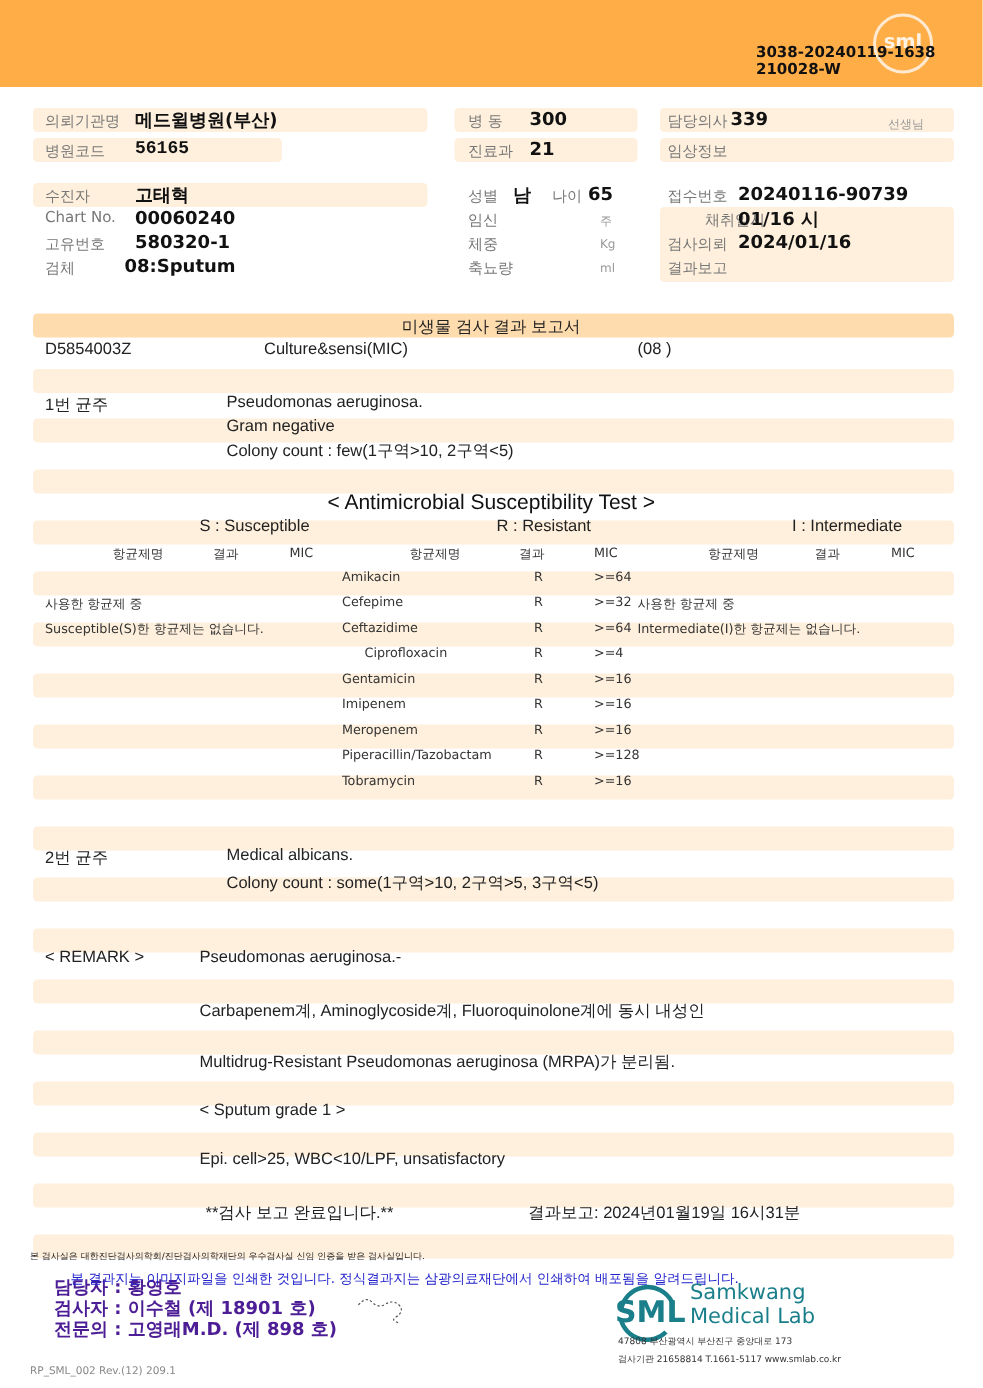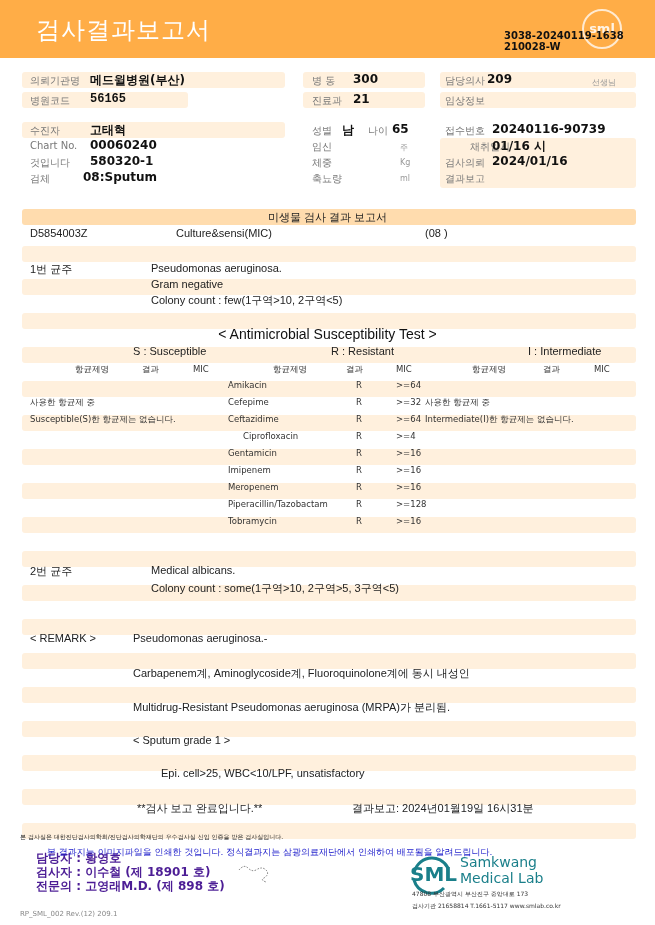--- a/index.html
+++ b/index.html
@@ -17,21 +17,20 @@
   .colhdr { position: absolute; font-size: 8.5px; color: #333; white-space: nowrap; }
   .ast-title { position: absolute; left: 0; width: 655px; text-align: center; top: 326px; font-size: 14px; color: #111; font-family: "Liberation Sans", sans-serif; }
   .sign { position: absolute; font-size: 12px; font-weight: bold; color: #4c1d95; white-space: nowrap; }
   .blue { position: absolute; font-size: 9px; color: #2222cc; white-space: nowrap; }
   .sml-logo { position: absolute; left: 408px; top: 852px; }
 </style>
 </head>
 <body>
 
 <div class="header">
-  <div class="title">검사결과보고서</div>
   <div class="logo">sml</div>
   <div class="code">
     <div>3038-20240119-1638</div>
     <div>210028-W</div>
   </div>
 </div>
 
 <div class="band" style="left:22px;top:72px;width:263px;height:16px;"></div>
 <div class="band" style="left:22px;top:92px;width:166px;height:16px;"></div>
 <div class="band" style="left:22px;top:122px;width:263px;height:16px;"></div>
@@ -43,21 +42,21 @@
 
 <div class="lbl" style="left:30px;top:74px;">의뢰기관명</div>
 <div class="val" style="left:90px;top:72px;">메드윌병원(부산)</div>
 <div class="lbl" style="left:30px;top:94px;">병원코드</div>
 <div class="val" style="left:90px;top:92px;font-family:Liberation Mono, monospace;">56165</div>
 
 <div class="lbl" style="left:30px;top:124px;">수진자</div>
 <div class="val" style="left:90px;top:122px;">고태혁</div>
 <div class="lbl" style="left:30px;top:140px;">Chart No.</div>
 <div class="val" style="left:90px;top:138px;">00060240</div>
-<div class="lbl" style="left:30px;top:156px;">것입니다</div>
+<div class="lbl" style="left:30px;top:156px;">고유번호</div>
 <div class="val" style="left:90px;top:154px;">580320-1</div>
 <div class="lbl" style="left:30px;top:172px;">검체</div>
 <div class="val" style="left:83px;top:170px;">08:Sputum</div>
 
 <div class="lbl" style="left:312px;top:74px;">병  동</div>
 <div class="val" style="left:353px;top:72px;">300</div>
 <div class="lbl" style="left:312px;top:94px;">진료과</div>
 <div class="val" style="left:353px;top:92px;">21</div>
 
 <div class="lbl" style="left:312px;top:124px;">성별</div>
@@ -65,21 +64,21 @@
 <div class="lbl" style="left:368px;top:124px;">나이</div>
 <div class="val" style="left:392px;top:122px;">65</div>
 <div class="lbl" style="left:312px;top:140px;">임신</div>
 <div class="unit" style="left:400px;top:142px;">주</div>
 <div class="lbl" style="left:312px;top:156px;">체중</div>
 <div class="unit" style="left:400px;top:158px;">Kg</div>
 <div class="lbl" style="left:312px;top:172px;">축뇨량</div>
 <div class="unit" style="left:400px;top:174px;">ml</div>
 
 <div class="lbl" style="left:445px;top:74px;">담당의사</div>
-<div class="val" style="left:487px;top:72px;">209</div>
+<div class="val" style="left:487px;top:72px;">339</div>
 <div class="unit" style="left:592px;top:77px;">선생님</div>
 <div class="lbl" style="left:445px;top:94px;">임상정보</div>
 <div class="lbl" style="left:445px;top:124px;">접수번호</div>
 <div class="val" style="left:492px;top:122px;">20240116-90739</div>
 <div class="lbl" style="left:470px;top:140px;">채취일시</div>
 <div class="val" style="left:492px;top:138px;">01/16 시</div>
 <div class="lbl" style="left:445px;top:156px;">검사의뢰</div>
 <div class="val" style="left:492px;top:154px;">2024/01/16</div>
 <div class="lbl" style="left:445px;top:172px;">결과보고</div>
 
@@ -183,21 +182,21 @@
 
 <div class="txt" style="left:30px;top:564px;">2번 균주</div>
 <div class="txt" style="left:151px;top:564px;">Medical albicans.</div>
 <div class="txt" style="left:151px;top:581px;">Colony count : some(1구역&gt;10, 2구역&gt;5, 3구역&lt;5)</div>
 
 <div class="txt" style="left:30px;top:632px;">&lt; REMARK &gt;</div>
 <div class="txt" style="left:133px;top:632px;">Pseudomonas aeruginosa.-</div>
 <div class="txt" style="left:133px;top:666px;">Carbapenem계, Aminoglycoside계, Fluoroquinolone계에 동시 내성인</div>
 <div class="txt" style="left:133px;top:700px;">Multidrug-Resistant Pseudomonas aeruginosa (MRPA)가 분리됨.</div>
 <div class="txt" style="left:133px;top:734px;">&lt; Sputum grade 1 &gt;</div>
-<div class="txt" style="left:133px;top:767px;margin-left:28px;">Epi. cell&gt;25, WBC&lt;10/LPF, unsatisfactory</div>
+<div class="txt" style="left:133px;top:767px;">Epi. cell&gt;25, WBC&lt;10/LPF, unsatisfactory</div>
 <div class="txt" style="left:137px;top:801px;">**검사  보고  완료입니다.**</div>
 <div class="txt" style="left:352px;top:801px;">결과보고: 2024년01월19일 16시31분</div>
 
 <div class="small" style="left:20px;top:833px;font-size:6px;color:#222;">본 검사실은 대한진단검사의학회/진단검사의학재단의 우수검사실 신임 인증을 받은 검사실입니다.</div>
 <div class="sign" style="left:36px;top:850px;">담당자 : 황영호</div>
 <div class="blue" style="left:47px;top:846px;">본 결과지는 이미지파일을 인쇄한 것입니다. 정식결과지는 삼광의료재단에서 인쇄하여 배포됨을 알려드립니다.</div>
 <div class="sign" style="left:36px;top:864px;">검사자 : 이수철 (제 18901 호)</div>
 <div class="sign" style="left:36px;top:878px;">전문의 : 고영래M.D. (제 898 호)</div>
 <svg style="position:absolute;left:236px;top:862px;" width="40" height="22">
   <path d="M3 8 Q8 2 12 6 T20 8 Q26 4 30 8 Q34 12 28 16 Q24 18 30 20" fill="none" stroke="#555" stroke-width="0.8" stroke-dasharray="1.5,1.5"></path>

